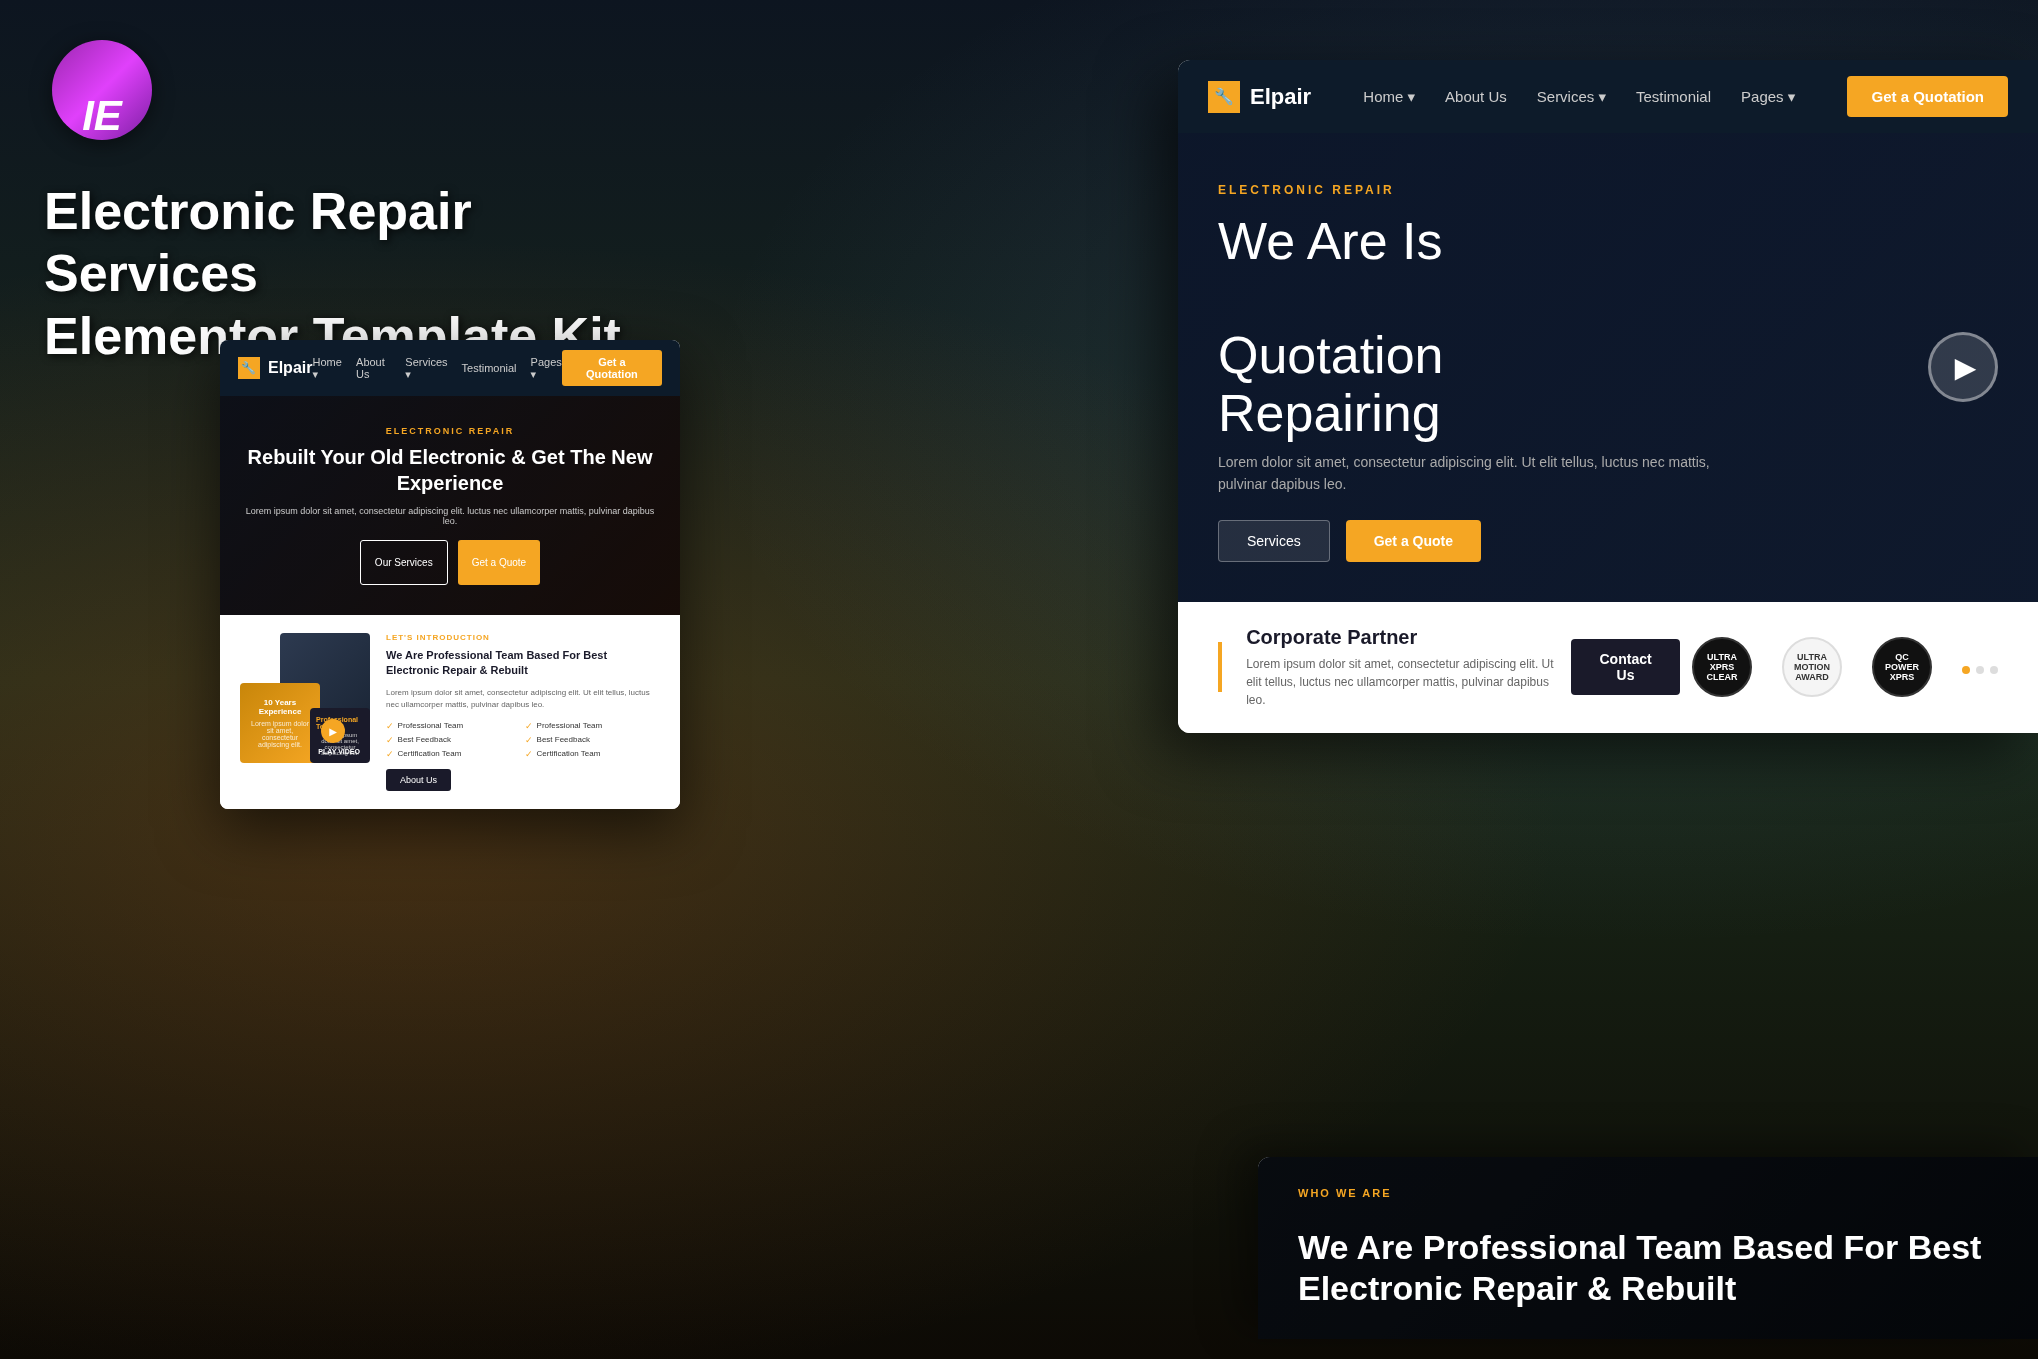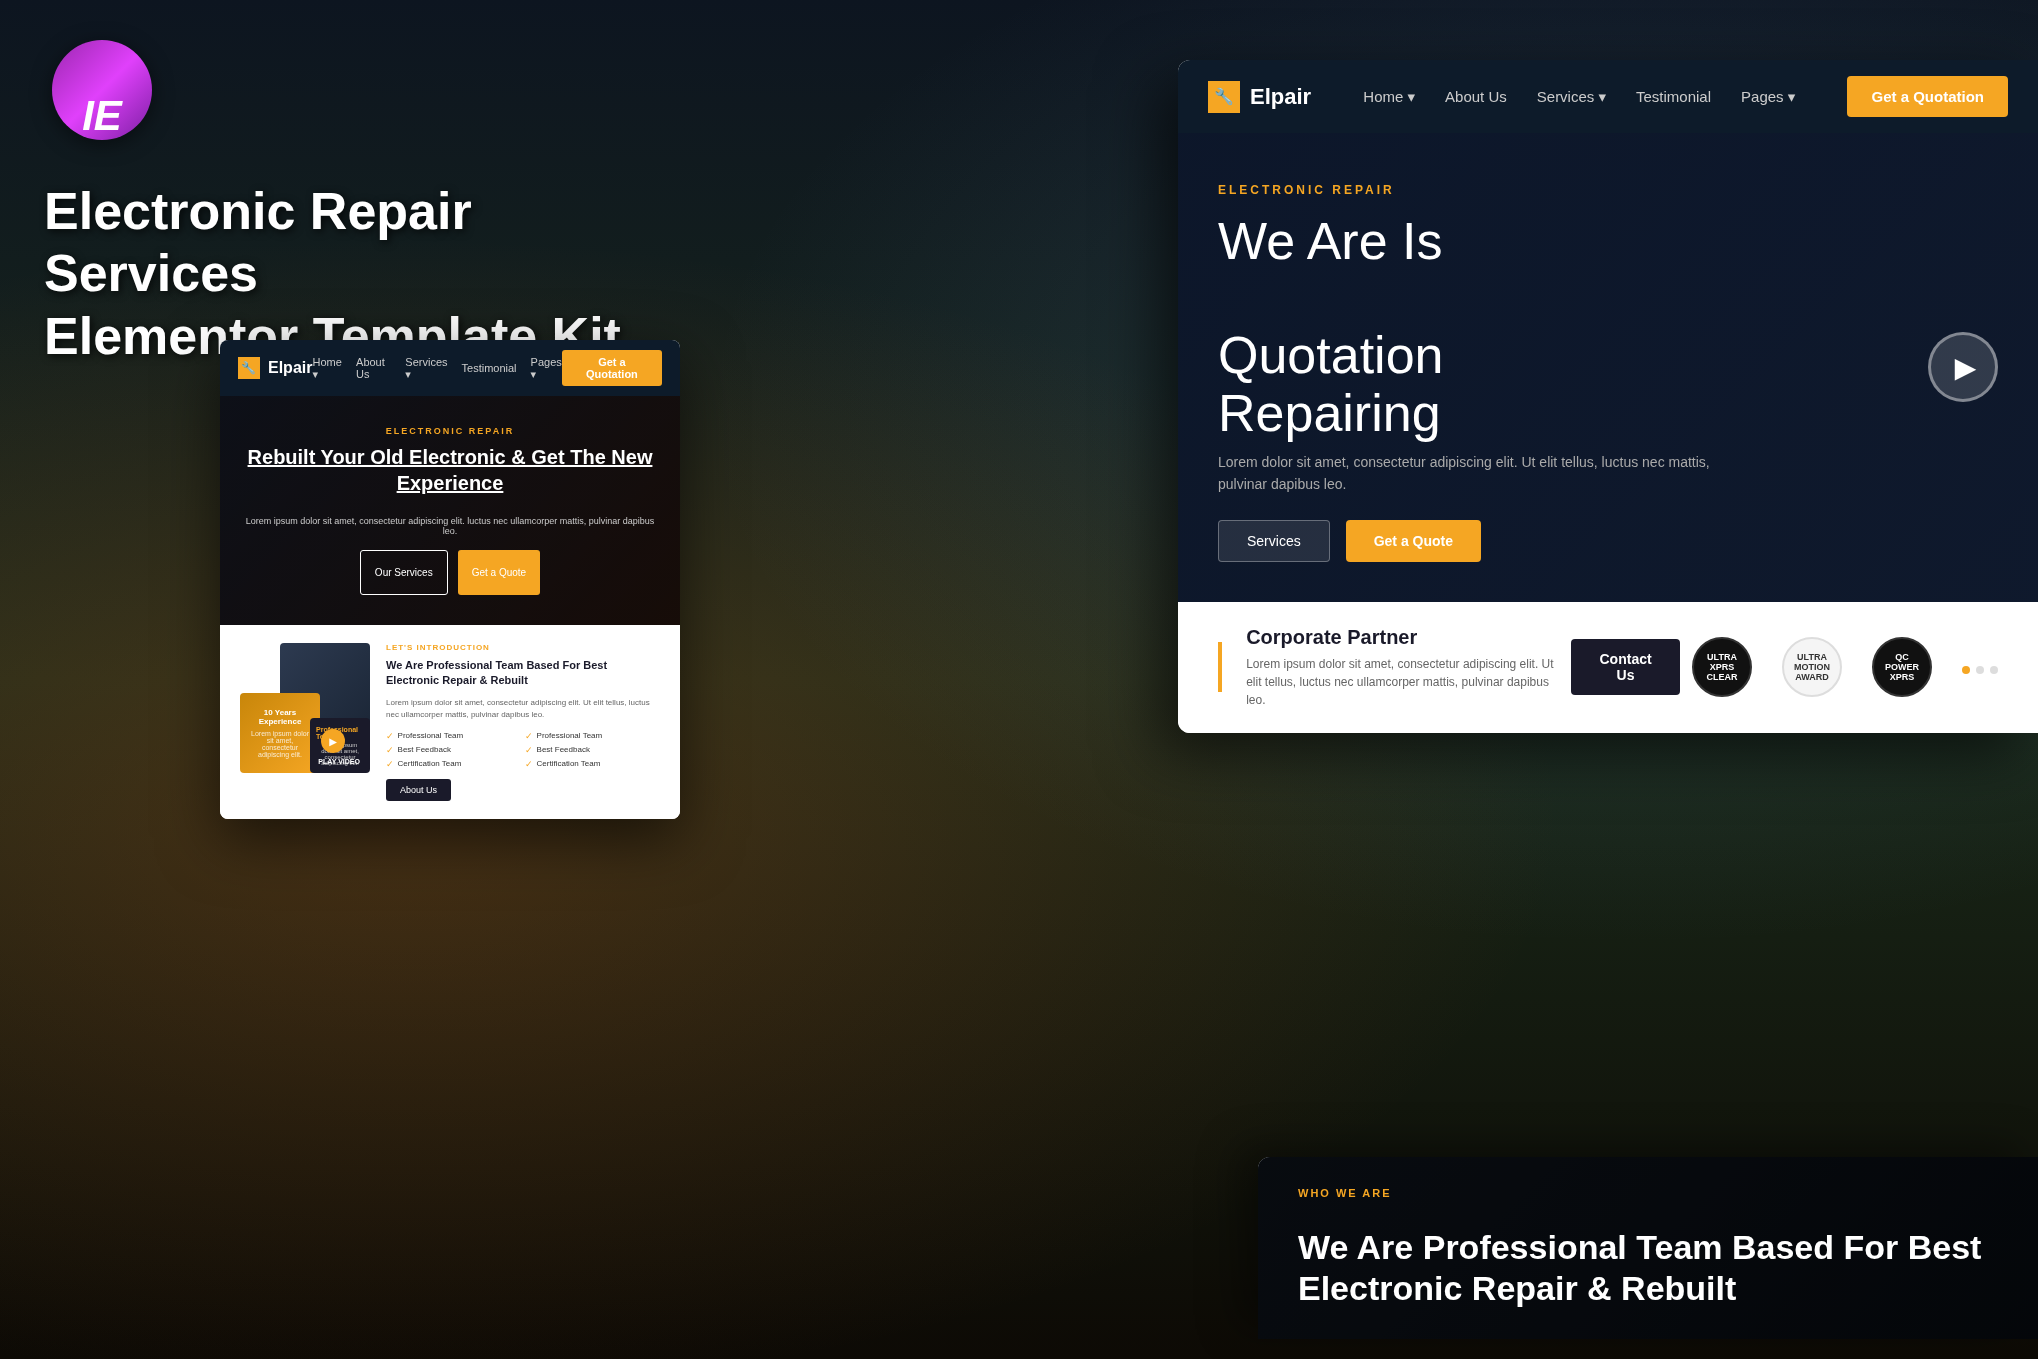--- a/index.html
+++ b/index.html
@@ -136,22 +136,21 @@
       font-size: 9px;
       font-weight: bold;
       letter-spacing: 2px;
       text-transform: uppercase;
       margin-bottom: 8px;
     }
     .hero-small h2 {
       font-size: 20px;
       font-weight: 900;
       line-height: 1.3;
-      margin-bottom: 20px;
-      text-decoration: underline;
+      margin-bottom: 10px;
     }
     .hero-small p {
       font-size: 9px;
       color: #ccc;
       margin-bottom: 14px;
     }
     .hero-buttons-small {
       display: flex;
       gap: 10px;
       justify-content: center;

